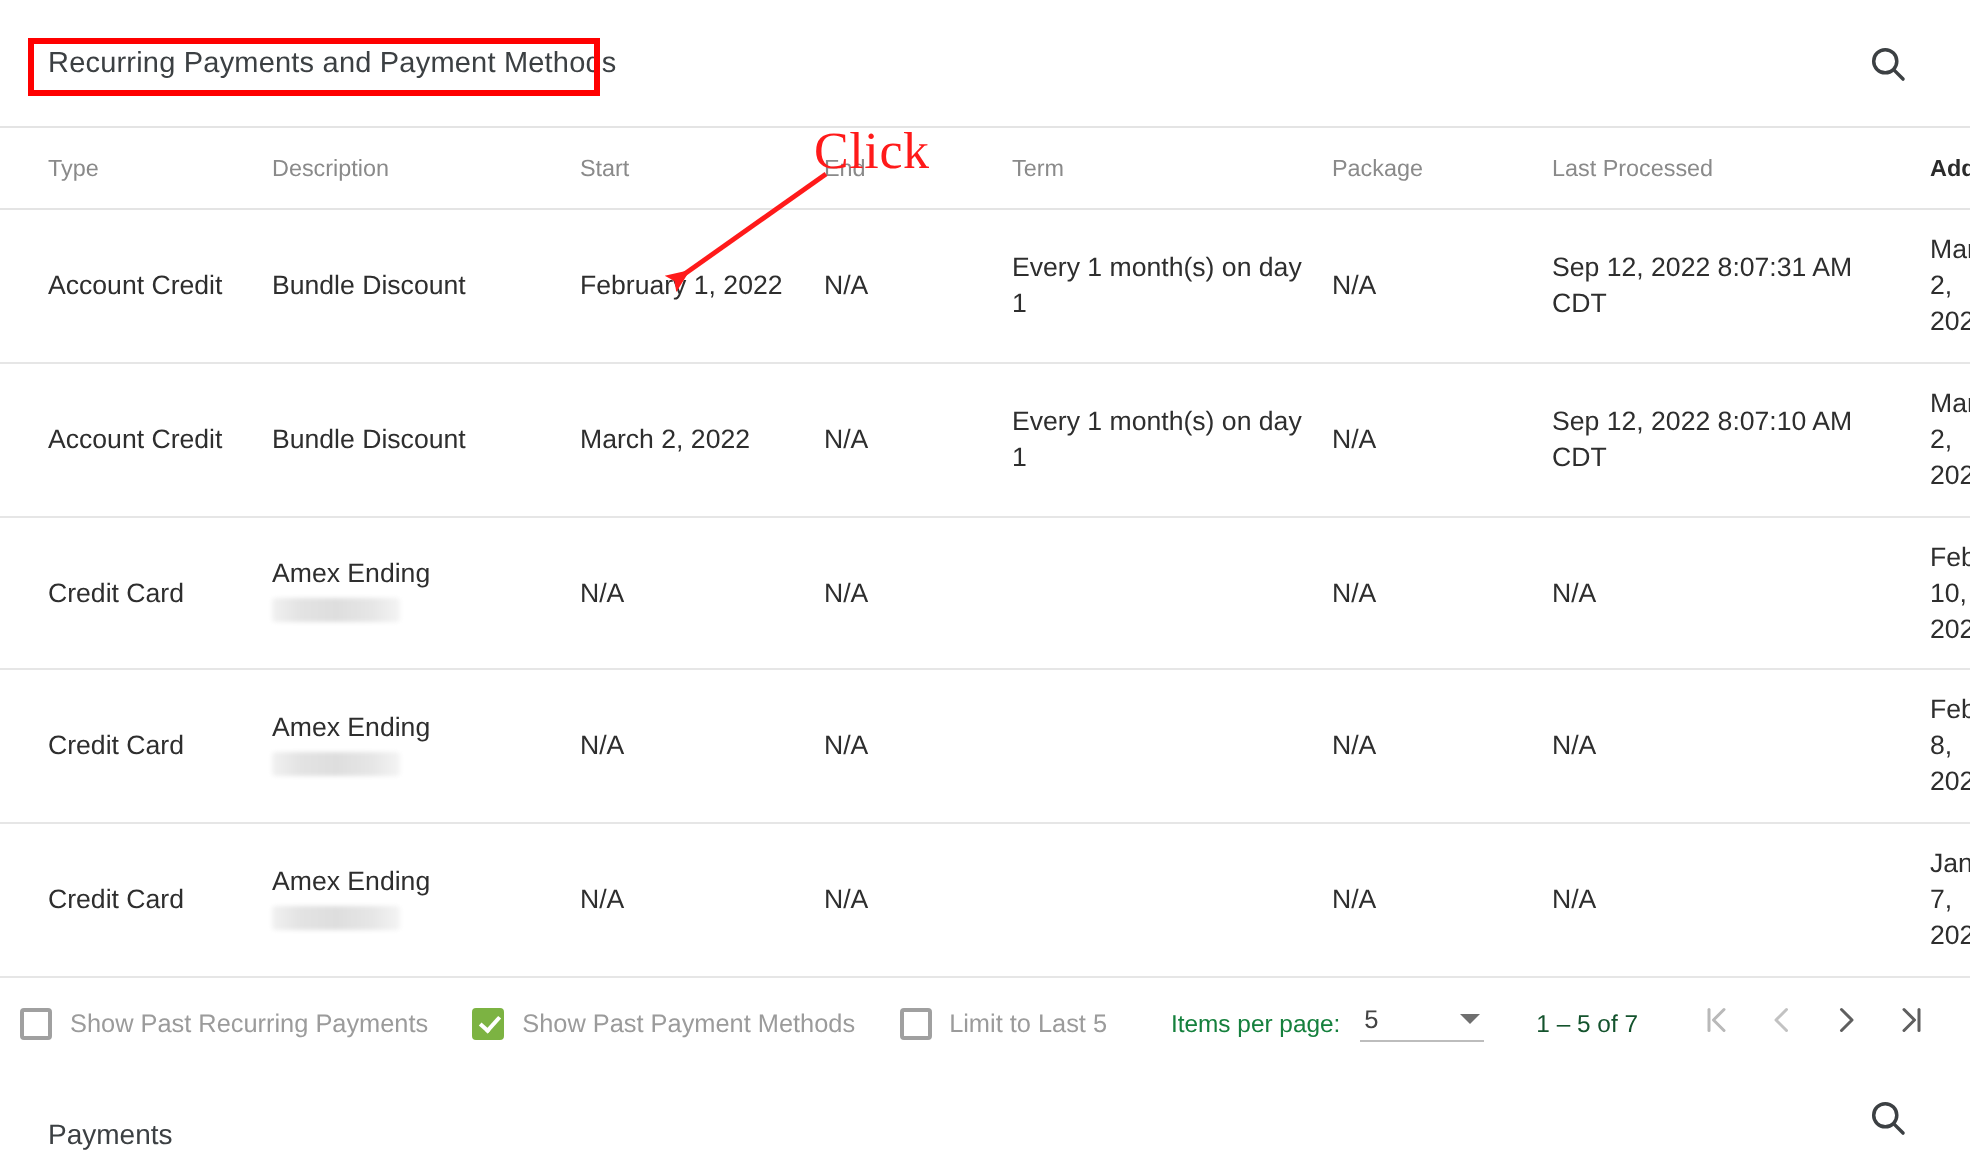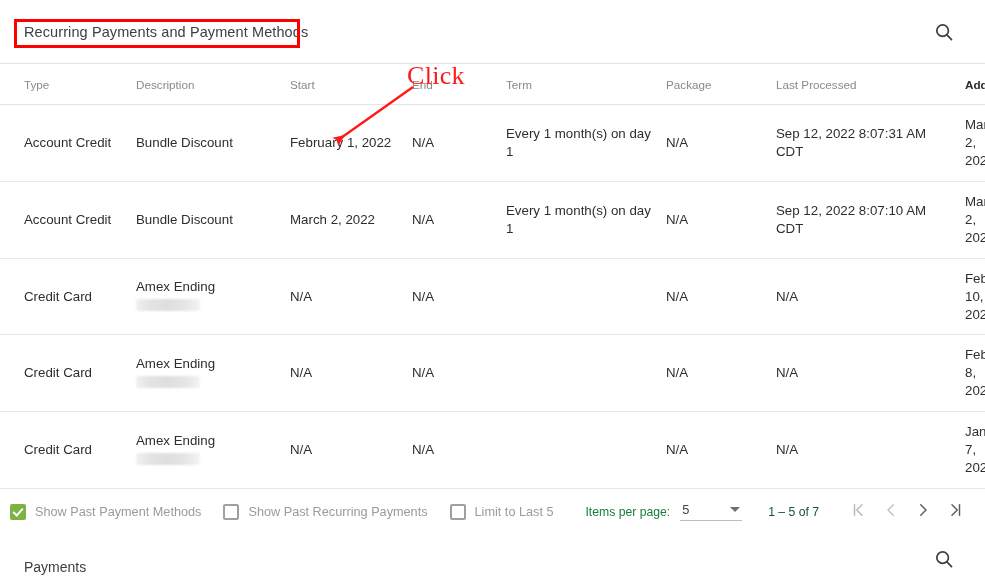--- a/index.html
+++ b/index.html
@@ -302,27 +302,27 @@
         <td class="rec-c5">N/A</td>
         <td class="rec-c6">N/A</td>
         <td class="rec-c7">January 7, 2022</td>
       </tr>
     </tbody>
   </table>
 
   <div class="table-footer">
 
     <div class="cb-group">
+      <span class="cb-box"></span>
+      <span class="cb-label">Show Past Recurring Payments</span>
+    </div>
+
+    <div class="cb-group">
       <span class="cb-box checked"></span>
       <span class="cb-label">Show Past Payment Methods</span>
-    </div>
-
-    <div class="cb-group">
-      <span class="cb-box"></span>
-      <span class="cb-label">Show Past Recurring Payments</span>
     </div>
 
     <div class="cb-group">
       <span class="cb-box"></span>
       <span class="cb-label">Limit to Last 5</span>
     </div>
 
     <div class="paginator">
       <span class="pg-label">Items per page:</span>
       <div class="pg-select">

